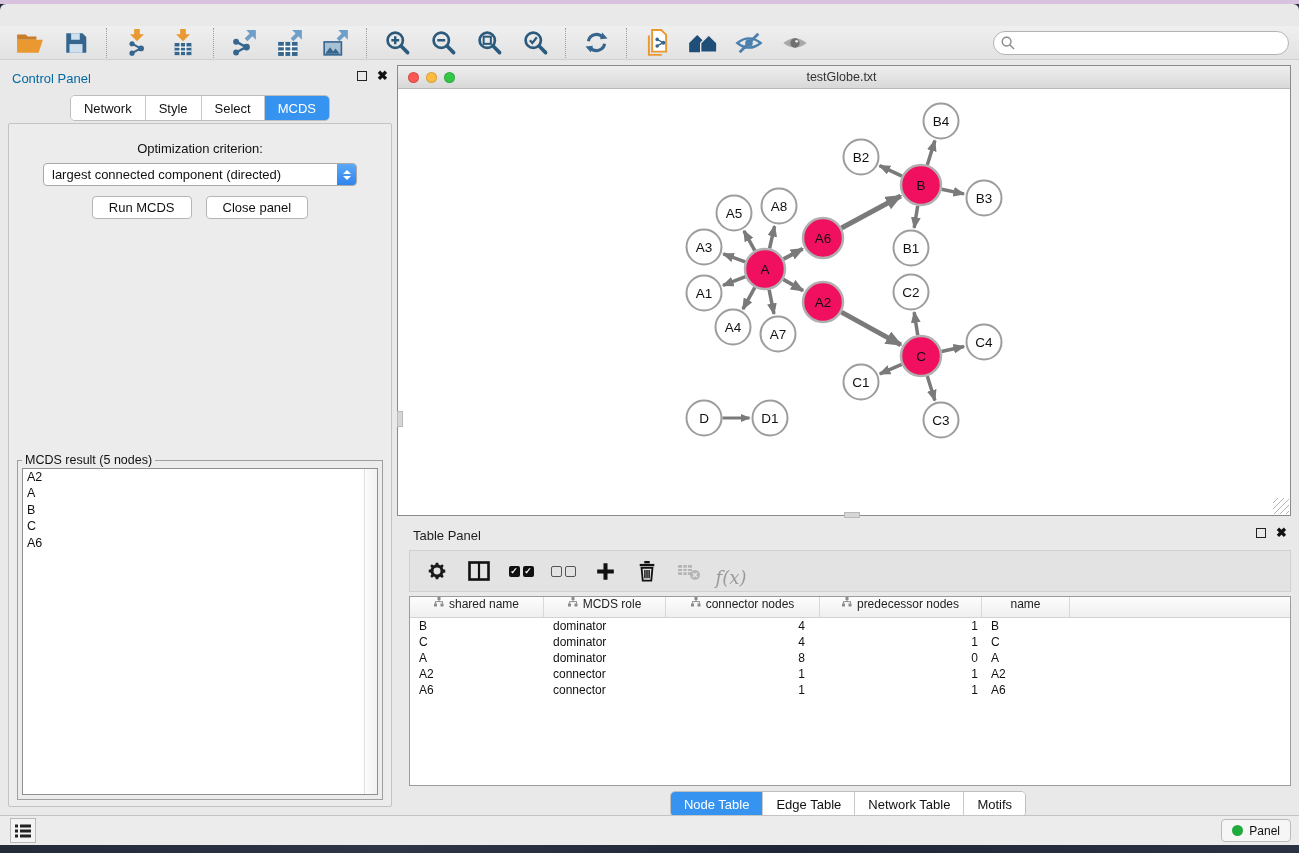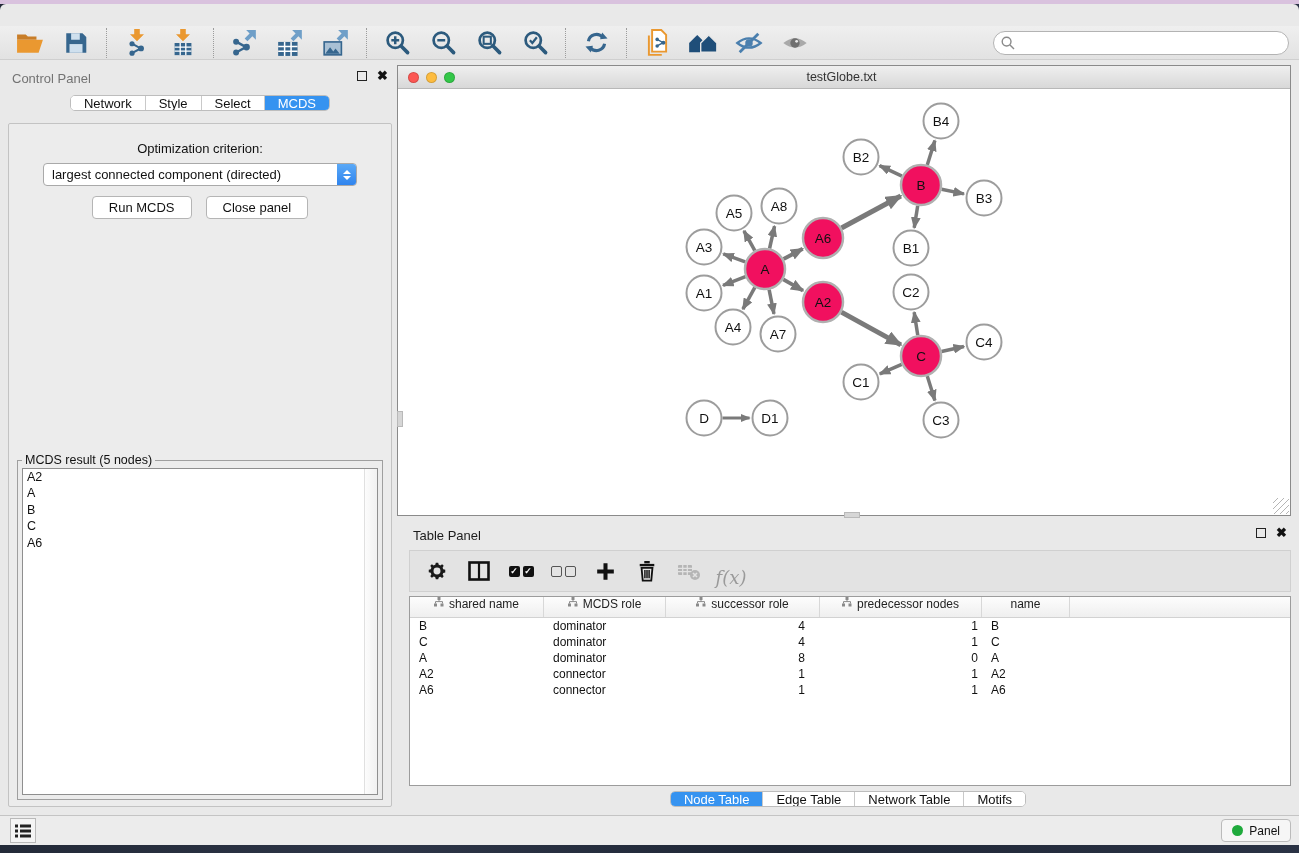--- a/index.html
+++ b/index.html
@@ -33,28 +33,28 @@
   .search-wrap { margin-left:auto; margin-right:10px; position:relative; }
   .search-wrap svg { position:absolute; left:8px; top:5px; }
   .search-input { width:296px; height:24px; border:1px solid #b3b3b3; border-radius:12px;
     background:#fff; padding-left:28px; font-size:13px; outline:none; }
 
   .main { position:absolute; top:57px; left:0; right:0; bottom:30px; background:#e9e9e9; }
 
   
   .control-panel { position:absolute; left:6px; top:4px; width:388px; height:746px; }
   .cp-header { position:relative; height:26px; }
-  .cp-title { position:absolute; left:6px; top:6px; font-size:13px; color:#737373; }
+  .cp-title { position:absolute; left:6px; top:6px; font-size:13px; color:#0369a1; }
   .panel-icons { position:absolute; right:6px; top:6px; display:flex; gap:10px; align-items:center; }
   .float-box { width:10px; height:10px; border:1.6px solid #222; background:transparent; display:inline-block; }
   .close-x { font-size:13px; font-weight:bold; color:#111; line-height:10px; }
   .panel-icon-btn { border:none; background:transparent; cursor:pointer; padding:0; display:flex; align-items:center; }
 
   .cp-tabs { position:absolute; top:30px; left:0; right:0; display:flex; justify-content:center; }
-  .seg-group { display:flex; border:1px solid #bdbdbd; border-radius:5px; overflow:hidden; background:#fff; height:16px; }
+  .seg-group { display:flex; border:1px solid #bdbdbd; border-radius:5px; overflow:hidden; background:#fff; height:26px; }
   .seg-tab { border:none; background:#fff; font-size:13px; color:#111; padding:0 13px; cursor:pointer;
     border-right:1px solid #c9c9c9; display:flex; align-items:center; font-family:inherit; }
   .seg-tab:last-child { border-right:none; }
   .seg-tab.active { background:#3693f0; color:#fff; }
 
   .cp-body { position:absolute; top:58px; left:2px; right:2px; bottom:4px;
     border:1px solid #c3c3c3; border-radius:2px; background:#ececec; }
   .opt-label { position:absolute; top:17px; left:0; right:0; text-align:center; font-size:13px; color:#111; }
   .criterion { position:absolute; top:39px; left:34px; right:34px; height:23px;
     background:#fff; border:1px solid #a9a9a9; border-radius:4px; display:flex; align-items:center; cursor:pointer; }
@@ -618,21 +618,21 @@
                 <span style="display:flex">
                   <svg class="tree-ic" width="10" height="10" viewBox="0 0 10 10">
                     <g fill="#8a8a8a">
                       <rect x="3.5" y="0" width="3" height="3"></rect>
                       <rect x="0" y="6.5" width="3" height="3"></rect>
                       <rect x="6.5" y="6.5" width="3" height="3"></rect>
                     </g>
                     <path d="M5 3 v1.6 M1.5 6.5 V4.6 h7 v1.9" stroke="#8a8a8a" fill="none" stroke-width="1"></path>
                   </svg>
                 </span>
-                <span>successor role</span>
+                <span>connector nodes</span>
               </div>
               <div class="th" style="width: 162px;">
                 <span style="display:flex">
                   <svg class="tree-ic" width="10" height="10" viewBox="0 0 10 10">
                     <g fill="#8a8a8a">
                       <rect x="3.5" y="0" width="3" height="3"></rect>
                       <rect x="0" y="6.5" width="3" height="3"></rect>
                       <rect x="6.5" y="6.5" width="3" height="3"></rect>
                     </g>
                     <path d="M5 3 v1.6 M1.5 6.5 V4.6 h7 v1.9" stroke="#8a8a8a" fill="none" stroke-width="1"></path>

